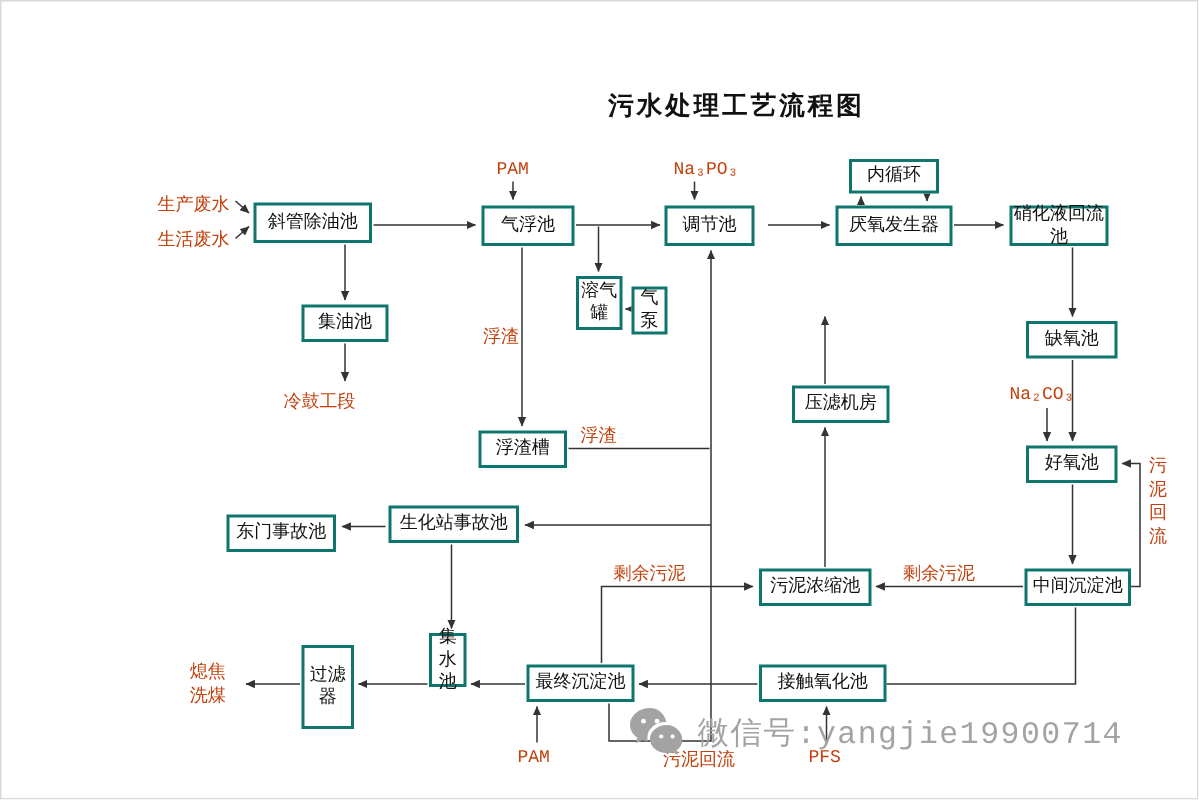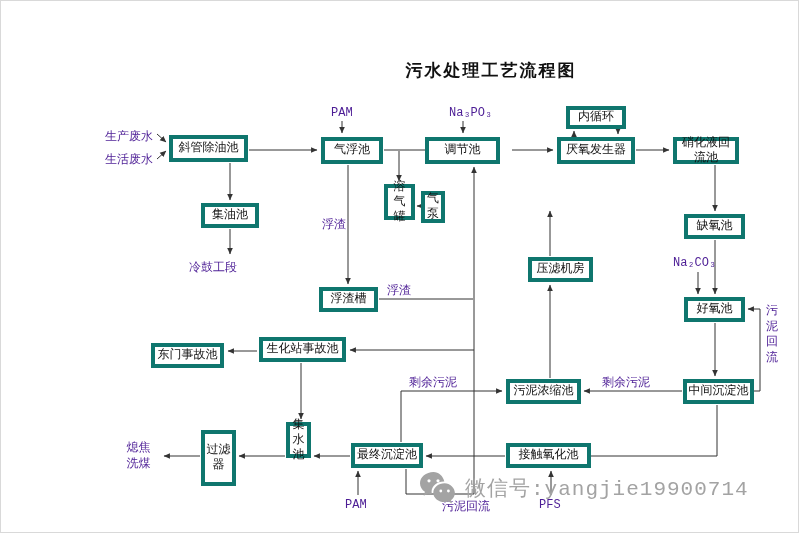--- a/index.html
+++ b/index.html
@@ -8,25 +8,25 @@
     position:relative; width:799px; height:533px; background:#fff;
     border:1px solid #d9d9d9; overflow:hidden;
     font-family:Liberation Mono, monospace; color:#1a1a1a;
   }
   .connectors { position:absolute; left:0; top:0; z-index:1; }
   .title {
     position:absolute; left:330px; top:58px; width:320px; z-index:2;
     text-align:center; font-size:17px; font-weight:bold; letter-spacing:2px; color:#111;
   }
   .node {
-    position:absolute; z-index:2; border:4px solid #0f766e; background:#fff;
+    position:absolute; z-index:2; border:2px solid #0f766e; background:#fff;
     display:flex; align-items:center; justify-content:center;
     font-size:12px; line-height:1.25; text-align:center; color:#111;
   }
-  .flabel { position:absolute; z-index:2; font-size:12px; white-space:nowrap; color:#4c1d95; }
+  .flabel { position:absolute; z-index:2; font-size:12px; white-space:nowrap; color:#c2410c; }
   .flabel.wrap { white-space:normal; line-height:1.3; text-align:center; }
   .vlabel { white-space:normal; width:14px; line-height:1.15; font-size:12px; }
   .watermark {
     position:absolute; left:418px; top:470px; z-index:3;
     display:flex; align-items:center; gap:8px;
     color:#a3a3a3; font-size:21px; letter-spacing:1px;
   }
 </style>
 </head>
 <body>
@@ -86,21 +86,21 @@
 
       <line x1="357" y1="494" x2="357" y2="470" marker-end="url(#arr)"></line>
       <line x1="550" y1="494" x2="550" y2="470" marker-end="url(#arr)"></line>
     </g>
   </svg>
 
   <h1 class="title">污水处理工艺流程图</h1>
 
   <div class="node" style="left:168px;top:134px;width:79px;height:27px">斜管除油池</div>
   <div class="node" style="left:320px;top:136px;width:62px;height:27px">气浮池</div>
-  <div class="node" style="left:424px;top:136px;width:75px;height:27px">调节池</div>
+  <div class="node" style="left:442px;top:136px;width:60px;height:27px">调节池</div>
   <div class="node" style="left:565px;top:105px;width:60px;height:23px">内循环</div>
   <div class="node" style="left:556px;top:136px;width:78px;height:27px">厌氧发生器</div>
   <div class="node" style="left:672px;top:136px;width:66px;height:27px">硝化液回流池</div>
   <div class="node" style="left:200px;top:202px;width:58px;height:25px">集油池</div>
   <div class="node" style="left:383px;top:183px;width:31px;height:36px">溶气罐</div>
   <div class="node" style="left:420px;top:190px;width:24px;height:32px">气泵</div>
   <div class="node" style="left:683px;top:213px;width:61px;height:25px">缺氧池</div>
   <div class="node" style="left:527px;top:256px;width:65px;height:25px">压滤机房</div>
   <div class="node" style="left:683px;top:296px;width:61px;height:25px">好氧池</div>
   <div class="node" style="left:318px;top:286px;width:59px;height:25px">浮渣槽</div>

